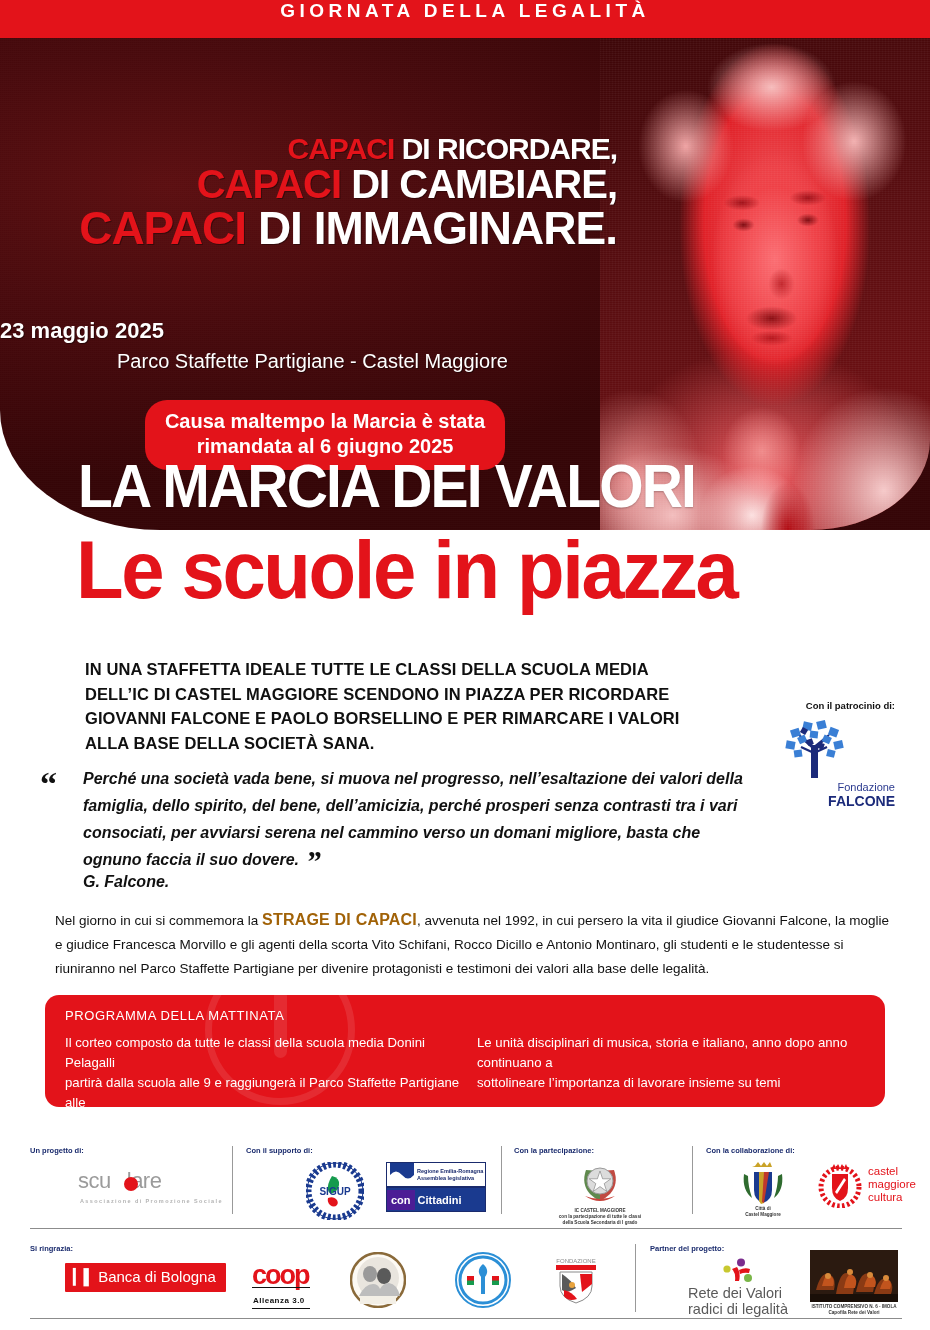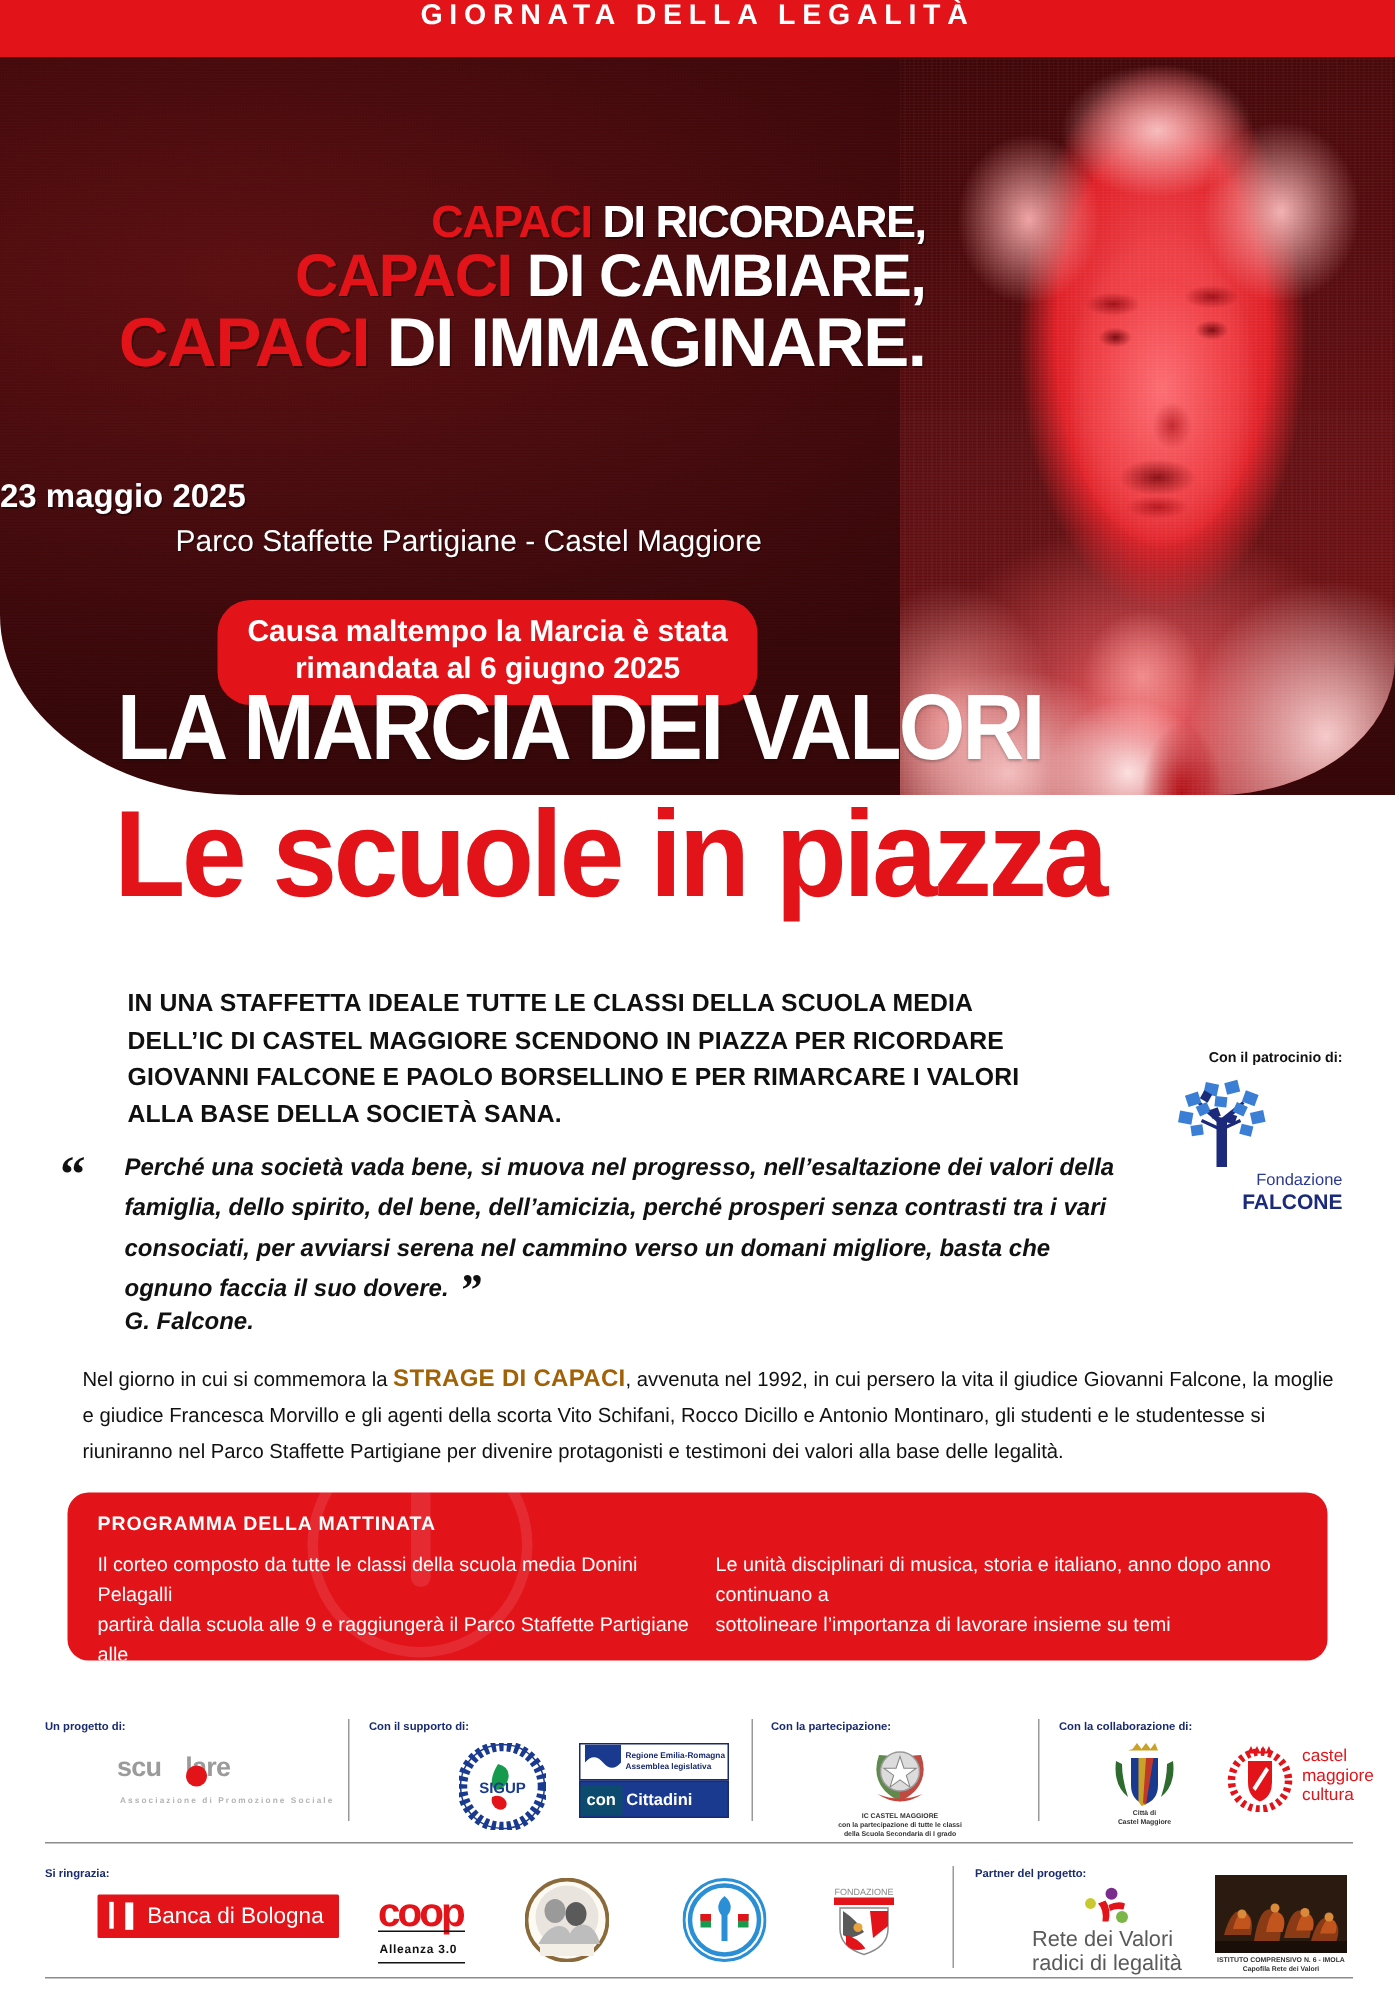--- a/index.html
+++ b/index.html
@@ -214,21 +214,21 @@
     position:absolute;left:160px;top:-40px;width:150px;height:150px;
     border-radius:50%;border:7px solid rgba(255,255,255,.10);
     box-sizing:border-box;
   }
   .program-watermark-bar{
     position:absolute;left:229px;top:-5px;width:13px;height:68px;
     border-radius:7px;background:rgba(255,255,255,.10);
   }
   .program-title{
     position:absolute;left:20px;top:13px;color:#ffffff;
-    font-weight:bold;font-size:13px;letter-spacing:.6px;
+    font-weight:normal;font-size:13px;letter-spacing:.6px;
   }
   .program-col{
     position:absolute;top:38px;color:#ffffff;font-size:13.2px;line-height:20px;
   }
   .program-col-left{left:20px;width:400px;}
   .program-col-right{left:432px;width:400px;}
   .program-col span{display:block;}
 
   
   .footer-row{position:absolute;left:30px;width:870px;}
@@ -241,21 +241,21 @@
   .fd2{top:1318px;}
 
   .fcell{position:absolute;top:0;height:88px;}
   .fcell-label{
     position:absolute;left:0;top:6px;color:#1a2b6d;font-size:7.5px;font-weight:bold;
     white-space:nowrap;
   }
   .vrule{position:absolute;top:6px;width:1px;height:68px;background:#999;}
 
   
-  .scuolare{position:absolute;font-weight:bold;color:#9b9b9b;font-size:18px;letter-spacing:-.5px;}
+  .scuolare{position:absolute;font-weight:normal;color:#9b9b9b;font-size:22px;letter-spacing:-.5px;}
   .scuolare-sun{
     position:absolute;width:14px;height:14px;border-radius:50%;background:#e3131a;
   }
   .scuolare-sub{
     position:absolute;color:#b3b3b3;font-size:5.5px;font-weight:bold;letter-spacing:1.4px;
     white-space:nowrap;
   }
 
   .tiny{
     position:absolute;font-size:4.6px;line-height:6px;color:#333;text-align:center;
@@ -407,21 +407,21 @@
         <svg width="24" height="23" viewBox="0 0 24 23" style="margin:0 3px;">
           <rect x="0" y="0" width="24" height="23" fill="#1a3a8f"></rect>
           <path d="M0 12 q6 -7 12 0 q6 7 12 0 L24 23 L0 23z" fill="#ffffff"></path>
         </svg>
         <div>
           <div class="er-txt">Regione Emilia-Romagna</div>
           <div class="er-txt">Assemblea legislativa</div>
         </div>
       </div>
       <div class="er-logo-bottom" style="left:0;top:0;width:100px;height:25px;position:relative;">
-        <span style="background:#0c4a6e;color:#fff;padding:4px 4px;">con</span>
+        <span style="background:#4c1d95;color:#fff;padding:4px 4px;">con</span>
         <span style="padding-left:3px;">Cittadini</span>
       </div>
     </div>
   </div>
   <div class="vrule" style="left:471px;"></div>
 
   <div class="fcell" style="left:484px;width:200px;">
     <span class="fcell-label">Con la partecipazione:</span>
     <div style="position:absolute;left:62px;top:20px;">
       <svg width="48" height="46" viewBox="0 0 48 46">

